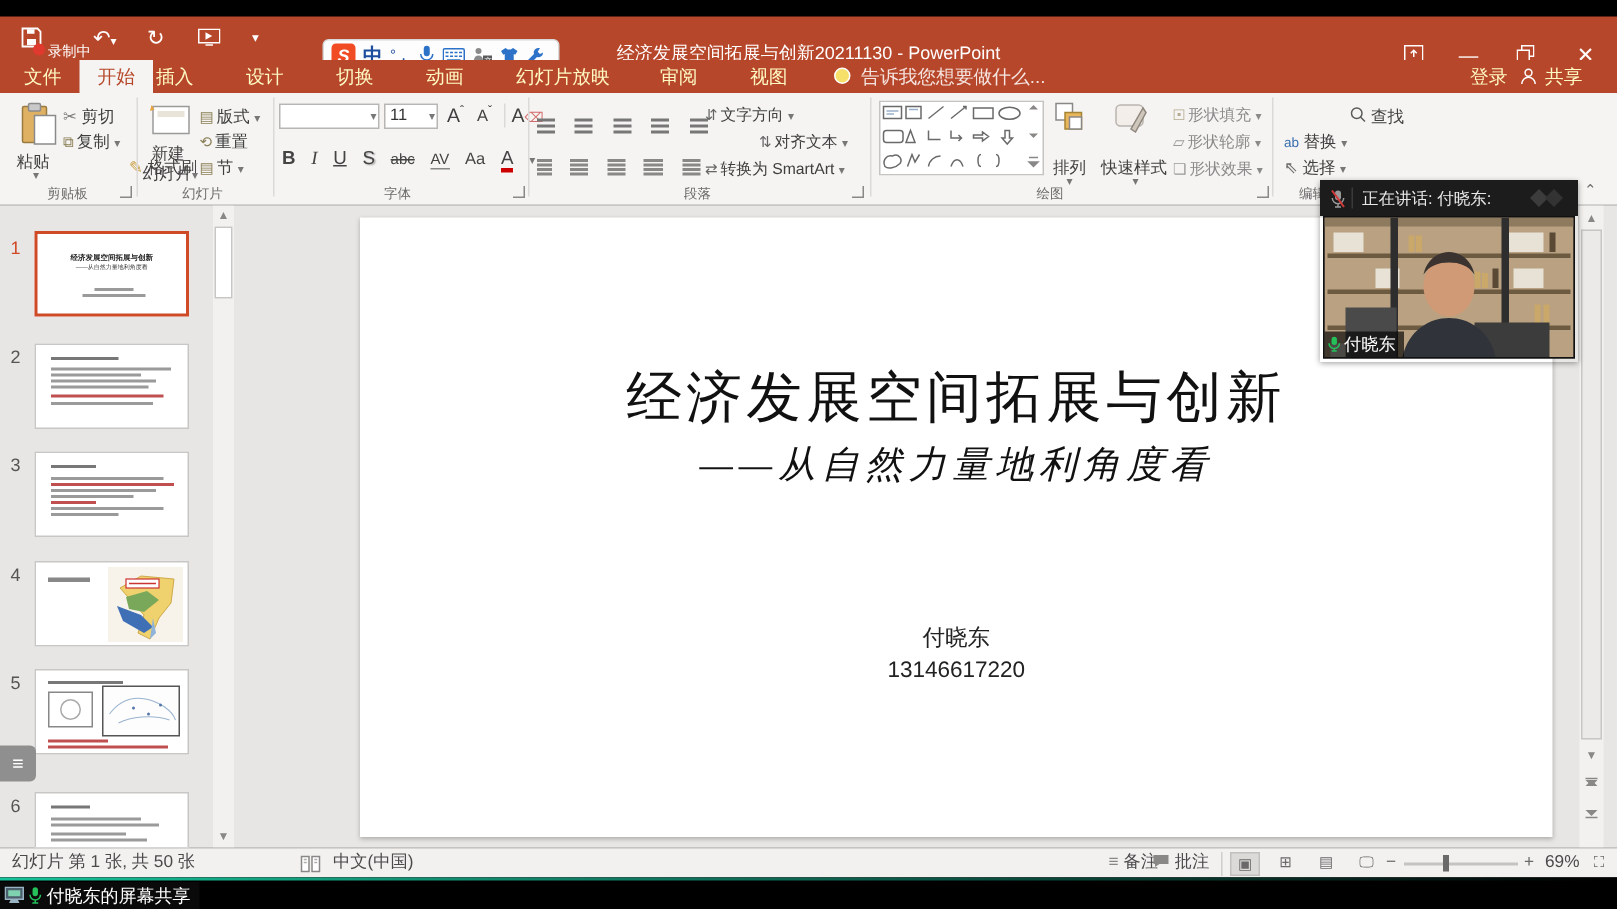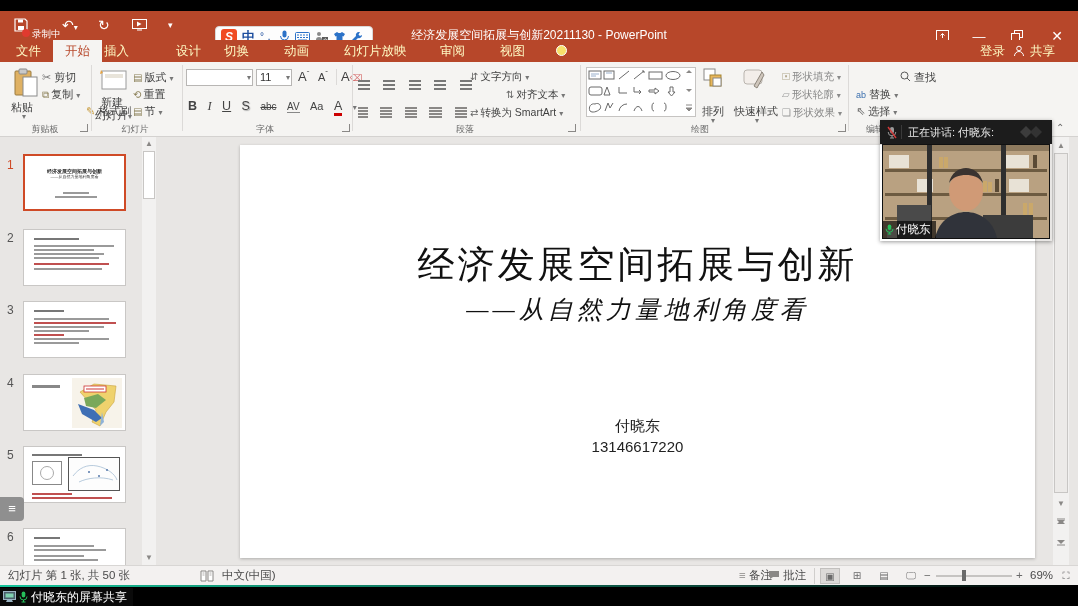--- a/index.html
+++ b/index.html
@@ -122,27 +122,28 @@
           <rect x="0.5" y="3.5" width="8" height="7" fill="#b7472a" stroke="#fff"></rect>
         </svg>
     </span>
     <span class="ab winbtn" style="left:1040px;font-size:14px;">✕</span>
   </div>
 
   <div class="ab tabrow">
     <span class="tab" style="left:4px;">文件</span>
     <span class="tab active" style="left:53px;">开始</span>
     <span class="tab" style="left:92px;">插入</span>
-    <span class="tab" style="left:164px;">设计</span>
+    <span class="tab" style="left:152px;">设计</span>
     <span class="tab" style="left:212px;">切换</span>
     <span class="tab" style="left:272px;">动画</span>
     <span class="tab" style="left:332px;">幻灯片放映</span>
     <span class="tab" style="left:428px;">审阅</span>
     <span class="tab" style="left:488px;">视图</span>
     <span class="ab" style="left:556px;top:5px;width:11px;height:11px;border-radius:50%;background:#f7e06a;border:1px solid #fff;"></span>
+    <span class="tab" style="left:562px;color:rgba(255,255,255,.85);">告诉我您想要做什么...</span>
     <span class="tab" style="left:968px;">登录</span>
     <svg class="ab" style="left:1013px;top:5px" width="12" height="12" viewBox="0 0 12 12">
         <circle cx="6" cy="3.5" r="2.3" fill="none" stroke="#fff"></circle>
         <path d="M1.5 11a4.5 4.5 0 0 1 9 0" fill="none" stroke="#fff"></path>
       </svg>
     <span class="tab" style="left:1018px;">共享</span>
   </div>
 
   <div class="ab ribbon">
 

